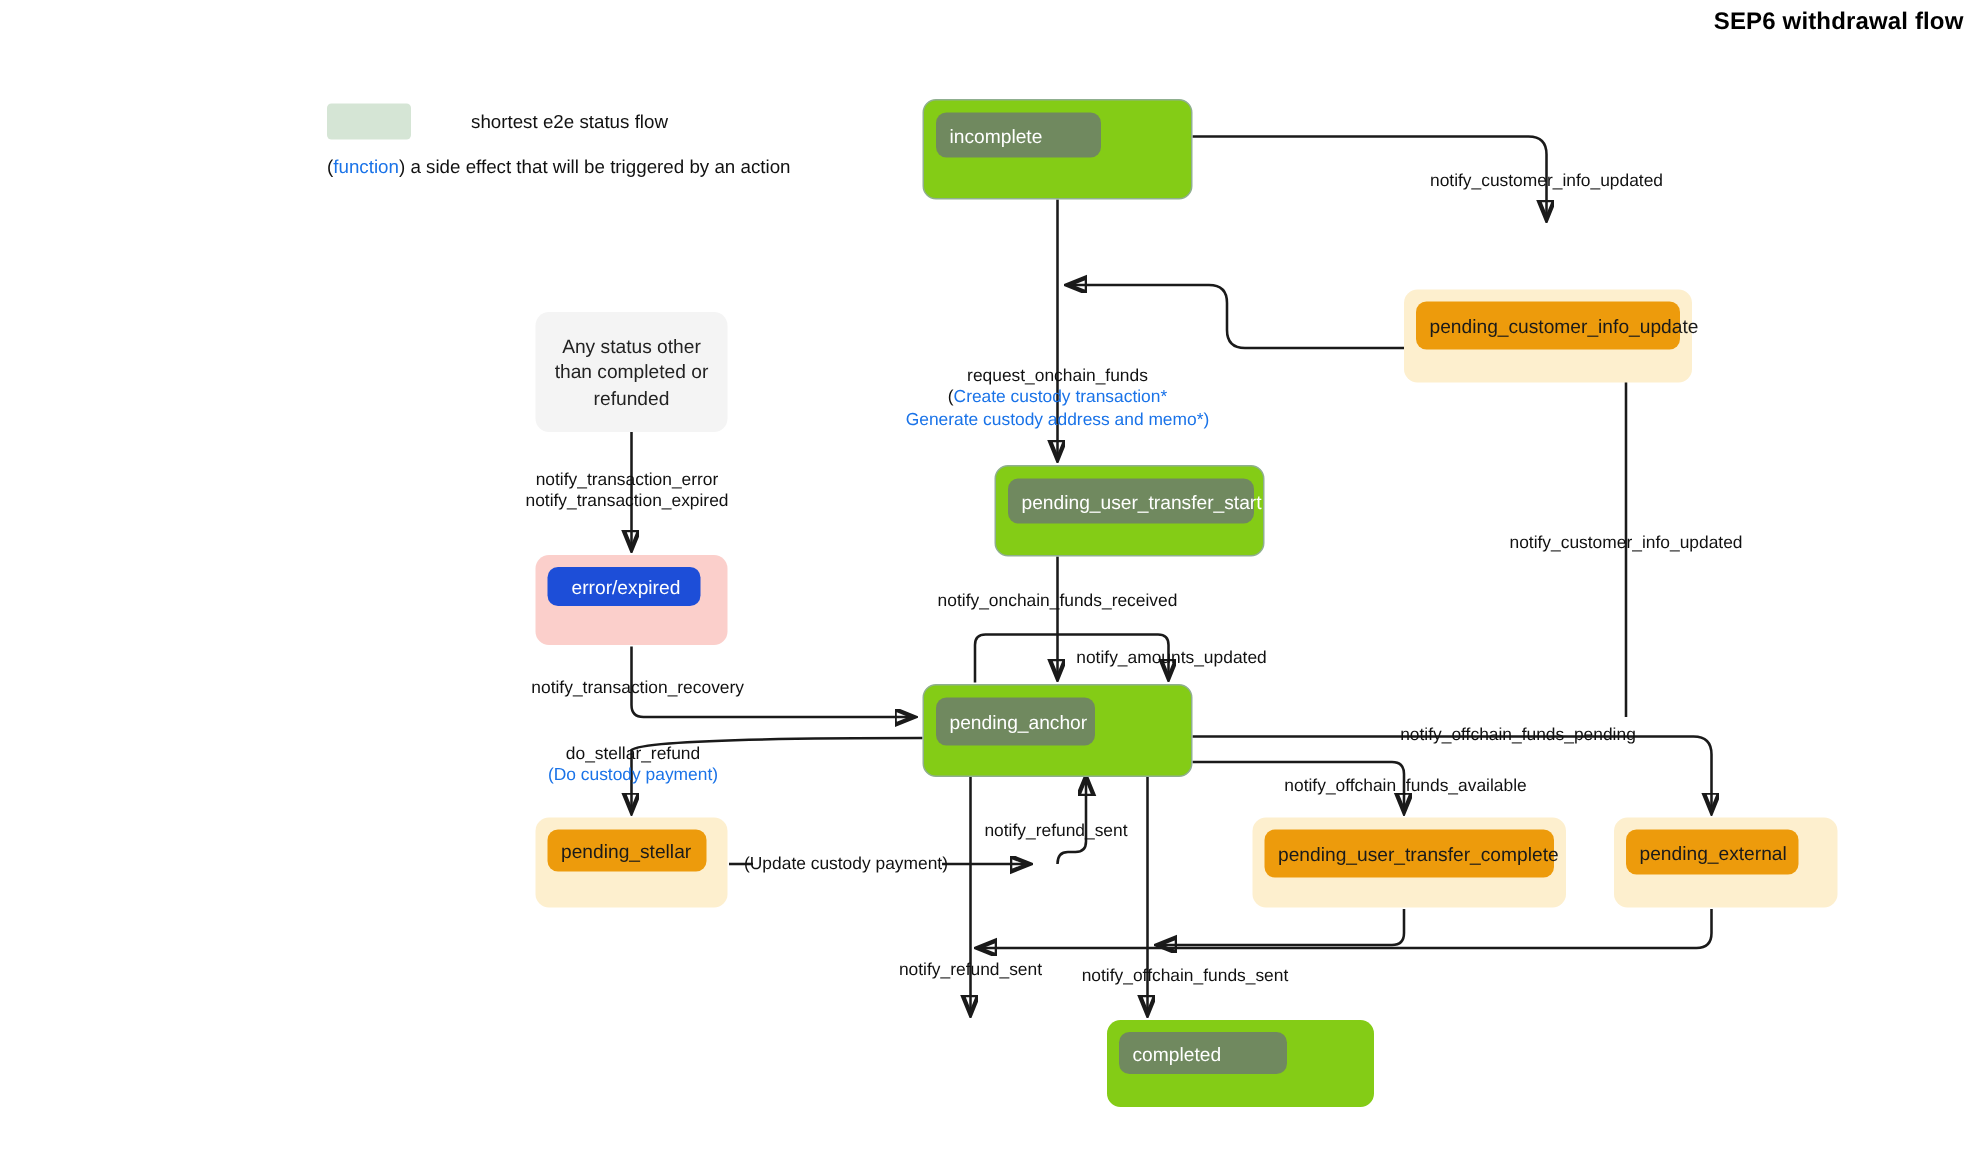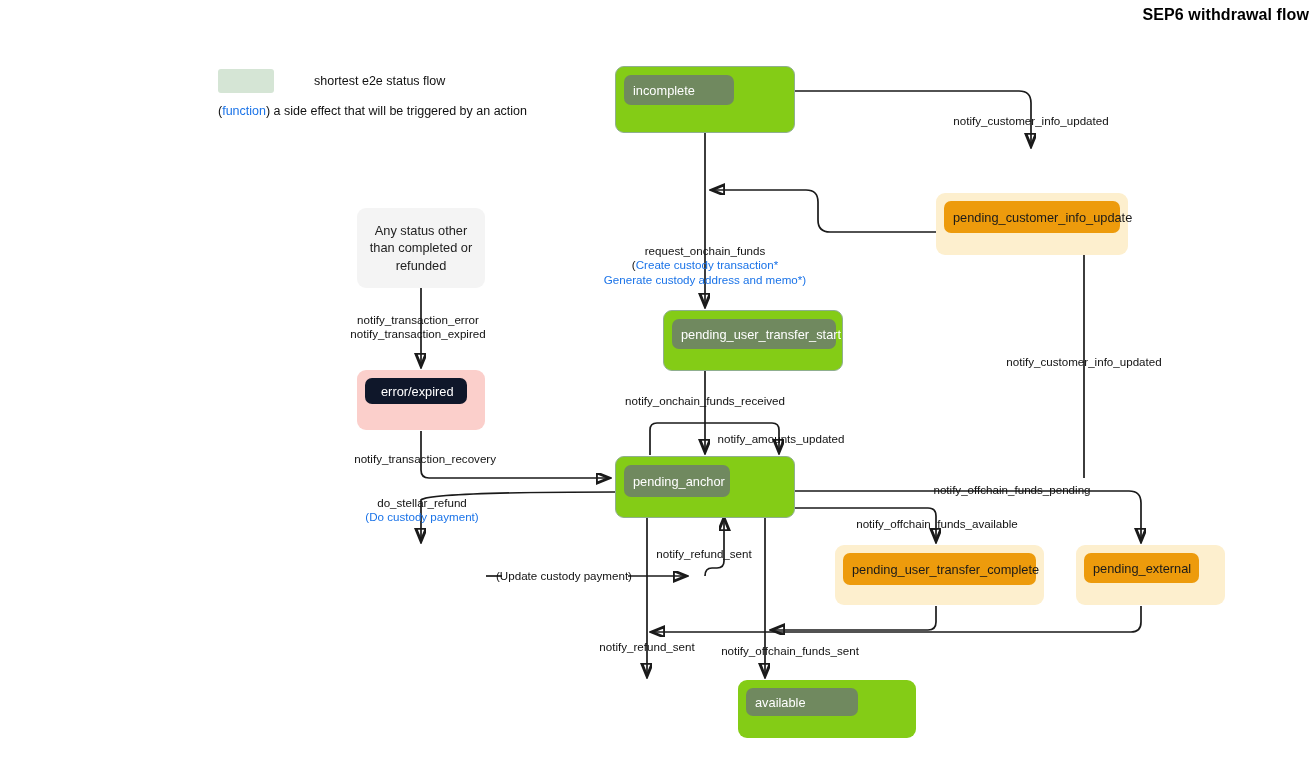--- a/index.html
+++ b/index.html
@@ -29,21 +29,21 @@
     position:absolute;left:8px;top:8px;border-radius:7px;
     display:flex;align-items:center;box-sizing:border-box;padding:0 9px;
     font-size:12.8px;white-space:nowrap;
   }
   .node.green{background:#84cc16;}
   .node.green.bordered{border:1px solid #8faf8f;}
   .node.green .inner{background:#70895f;color:#ffffff;}
   .node.orange{background:#fdefce;}
   .node.orange .inner{background:#ed9b0c;color:#1a1a1a;}
   .node.red{background:#fbcfcb;}
-  .node.red .inner{background:#0f172a;color:#ffffff;padding-left:16px;}
+  .node.red .inner{background:#1d4ed8;color:#ffffff;padding-left:16px;}
   .node.grey{
     background:#f4f4f4;display:flex;align-items:center;justify-content:flex-end;
     text-align:center;font-size:12.8px;color:#222;line-height:1.35;padding:0 8px;
   }
 
   
   .elabel{
     position:absolute;font-size:11.6px;color:#111;white-space:nowrap;
     line-height:1.25;background:transparent;
   }
@@ -129,32 +129,35 @@
   </div>
 
   <div class="node green bordered" style="left:615px;top:310px;width:180px;height:61px;margin-left:48px;">
     <div class="inner" style="width:164px;height:30px;">pending_user_transfer_start</div>
   </div>
 
   <div class="node green bordered" style="left:615px;top:456px;width:180px;height:62px;">
     <div class="inner" style="width:106px;height:32px;">pending_anchor</div>
   </div>
 
+  <div class="node orange" style="left:357px;top:545px;width:128px;height:60px;">
+    <div class="inner" style="width:106px;height:28px;">pending_stellar</div>
+  </div>
 
   <div class="node orange" style="left:835px;top:545px;width:209px;height:60px;">
     <div class="inner" style="width:193px;height:32px;">pending_user_transfer_complete</div>
   </div>
 
   <div class="node orange" style="left:1076px;top:545px;width:149px;height:60px;">
     <div class="inner" style="width:115px;height:30px;">pending_external</div>
   </div>
 
 
   <div class="node green" style="left:738px;top:680px;width:178px;height:58px;">
-    <div class="inner" style="width:112px;height:28px;">available</div>
+    <div class="inner" style="width:112px;height:28px;">completed</div>
   </div>
 
   <div class="elabel center" style="left:1031px;top:114px;">notify_customer_info_updated</div>
 
   <div class="elabel center" style="left:705px;top:244px;">
     <span>request_onchain_funds</span><br>
     <span>(</span><span class="fn">Create custody transaction*</span><br>
     <span class="fn">Generate custody address and memo*)</span>
   </div>
 

